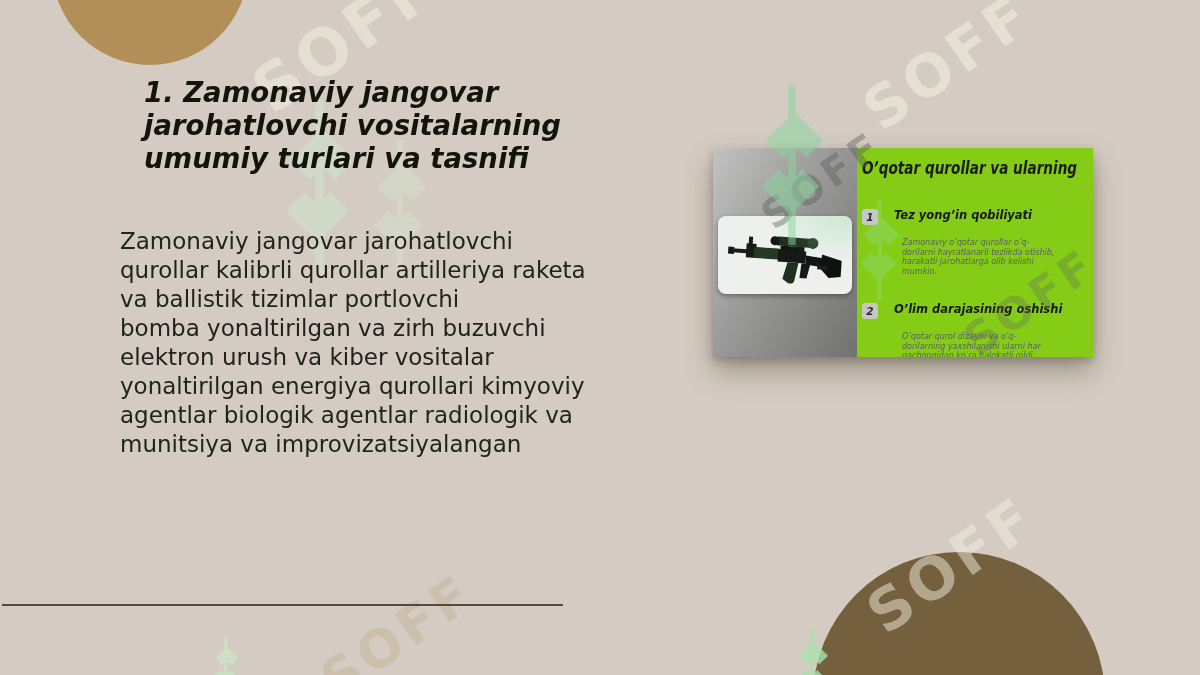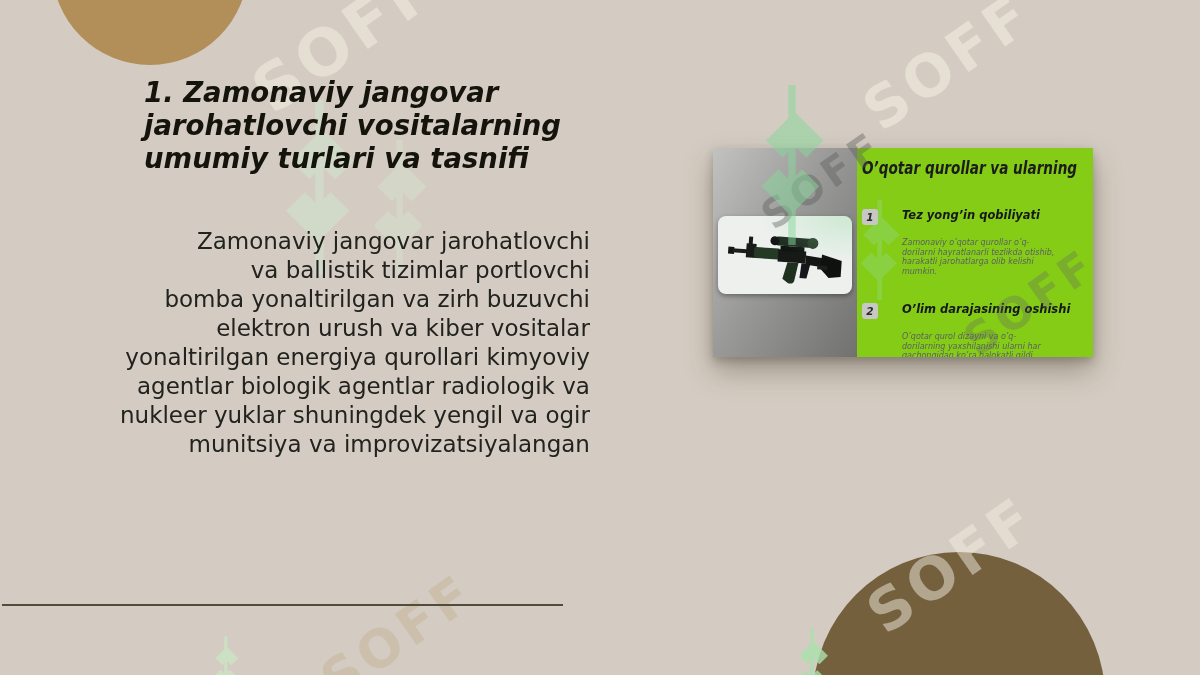--- a/index.html
+++ b/index.html
@@ -38,21 +38,21 @@
   .page-title {
     position:absolute; left:120px; top:76px; z-index:3;
     font-size:27.5px; line-height:33px; font-weight:bold; font-style:italic;
     color:#14140c;
   }
   .page-title div { white-space:nowrap;margin-left:24px; }
   .body-text {
     position:absolute; left:120px; top:227px; z-index:3;
     font-size:23px; line-height:29px; color:#22221e;
   }
-  .body-text div { white-space:nowrap;text-align:right; }
+  .body-text div { white-space:nowrap; }
   .divider {
     position:absolute; left:2px; top:604px; width:561px; height:2px;
     background:#514c3c; z-index:3;
   }
 
   
   .card {
     position:absolute; left:713px; top:148px; width:380px; height:209px;
     display:flex; z-index:4; border-radius:2px;
     box-shadow:0 14px 28px rgba(55,45,28,.35), 0 4px 8px rgba(55,45,28,.25);
@@ -79,21 +79,21 @@
     font-size:17px; font-weight:bold; color:#1c1c1c; white-space:nowrap;
     transform:scaleX(.8); transform-origin:left top; margin:0 0 30px 0;
   }
   .item { display:flex; gap:8px; margin-bottom:10px; }
   .badge {
     width:16px; height:16px; flex:none; margin-top:1px;
     border-radius:3px; background:#c7c7c5; color:#2a2a2a;
     font-size:10.5px; font-weight:bold;
     display:flex; align-items:center; justify-content:center;
   }
-  .item h4 { margin:0 0 4px 16px; font-size:11.5px; color:#17181c; }
+  .item h4 { margin:0 0 4px 8px; font-size:11.5px; color:#17181c; }
   .item p  { margin:16px; font-size:8px; line-height:9.5px; color:#5b5e66; max-width:205px; }
 </style>
 </head>
 <body>
 
 <svg width="0" height="0" style="position:absolute">
   <symbol id="soff-logo" viewBox="0 0 100 150">
     <rect x="46" y="0" width="7" height="150" fill="currentColor"></rect>
     <path d="M25,52 L52,25 L79,52 L63,68 L52,57 L41,68 Z" fill="currentColor"></path>
     <path d="M75,95 L48,122 L21,95 L37,79 L48,90 L59,79 Z" fill="currentColor"></path>
@@ -131,26 +131,26 @@
     </div>
 
   <div class="page-title">
     <div>1. Zamonaviy jangovar</div>
     <div>jarohatlovchi vositalarning</div>
     <div>umumiy turlari va tasnifi</div>
   </div>
 
   <div class="body-text">
     <div>Zamonaviy jangovar jarohatlovchi</div>
+    <div>qurollar kalibrli qurollar artilleriya raketa</div>
     <div>va ballistik tizimlar portlovchi</div>
     <div>bomba yonaltirilgan va zirh buzuvchi</div>
     <div>elektron urush va kiber vositalar</div>
     <div>yonaltirilgan energiya qurollari kimyoviy</div>
     <div>agentlar biologik agentlar radiologik va</div>
-    <div>nukleer yuklar shuningdek yengil va ogir</div>
     <div>munitsiya va improvizatsiyalangan</div>
   </div>
 
   <div class="divider"></div>
 
   <div class="card">
     <div class="card-left">
       <div class="gun-box">
         <svg viewBox="0 0 134 78">
           <g transform="rotate(4 67 39)">

